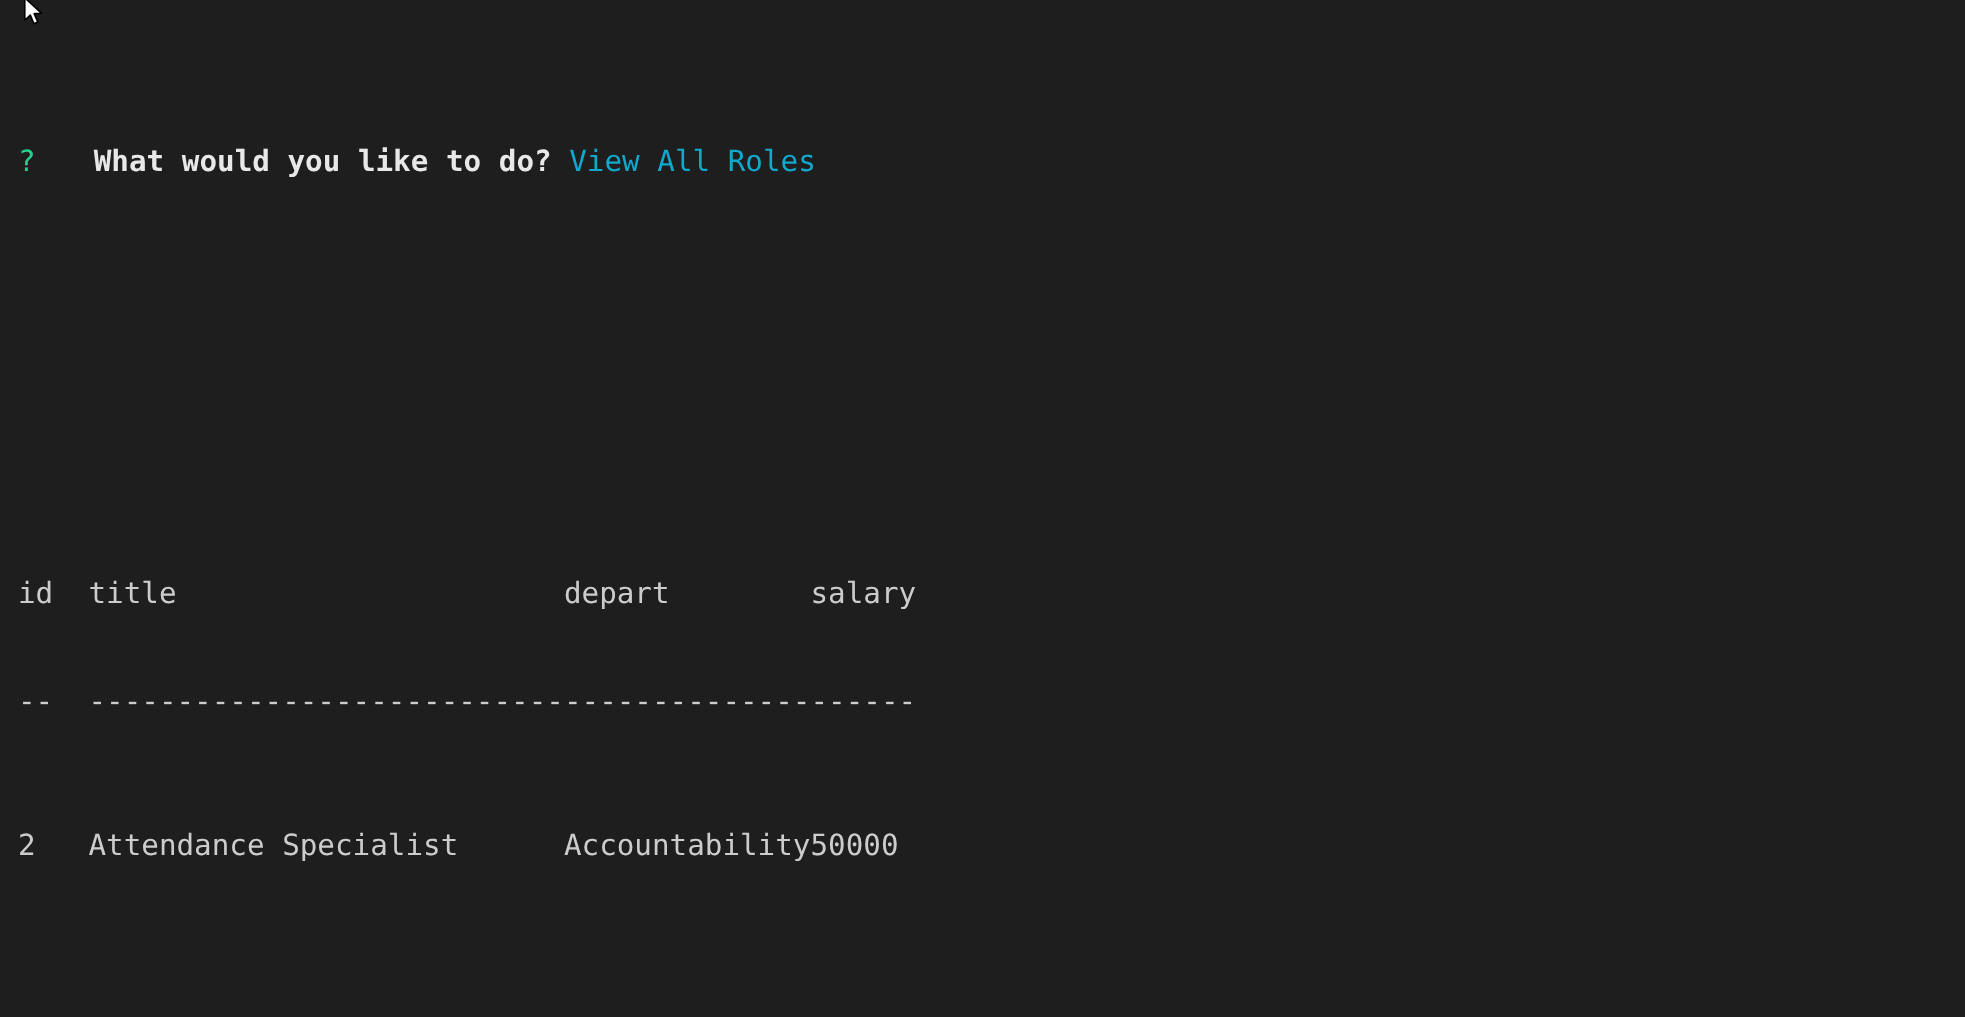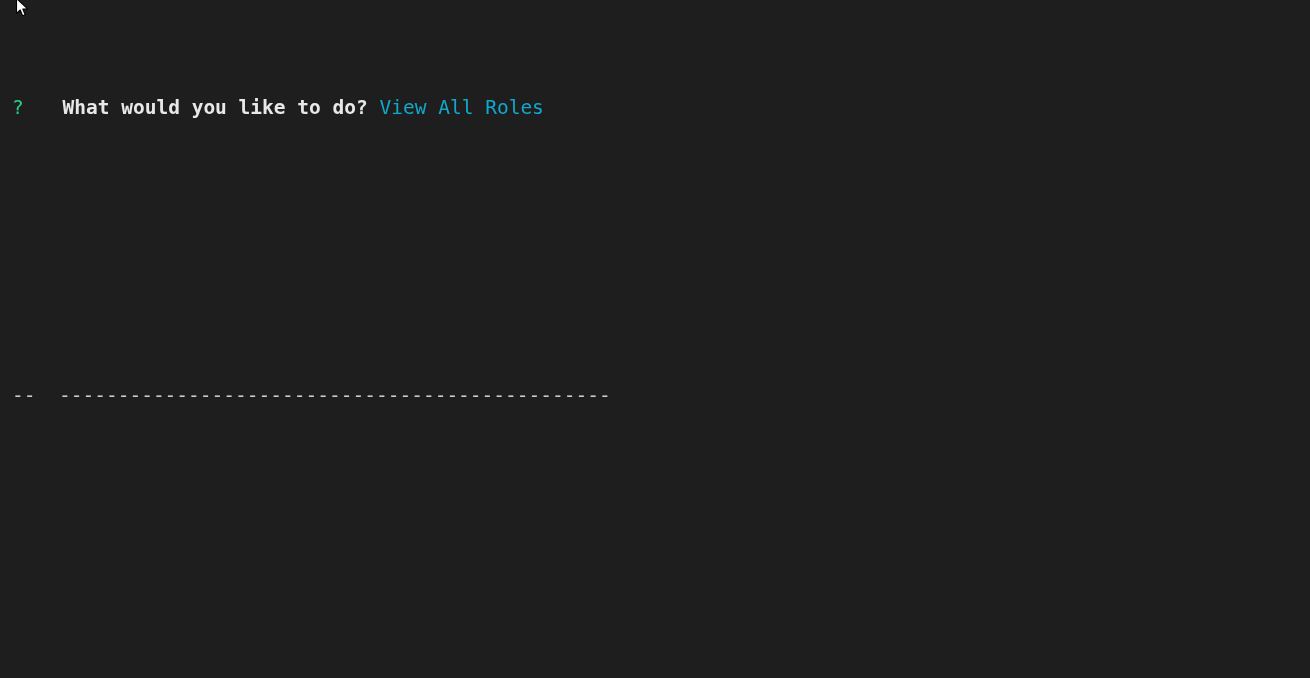--- a/index.html
+++ b/index.html
@@ -54,22 +54,24 @@
 
   <div class="screen">
 
     
     <div class="line"><span class="c-green">?</span><span> </span><span class="bold">What would you like to do?</span><span> </span><span class="c-cyan">View All Roles</span></div>
 
     <div class="blank"></div>
     <div class="blank"></div>
 
     
+    <div class="line"><span>id  title                      depart        salary</span></div>
     <div class="line"><span>--  -----------------------------------------------</span></div>
 
+    <div class="line"><span>2   Attendance Specialist      Accountability50000</span></div>
     
     
 
     
 
     
     
 
     
     

